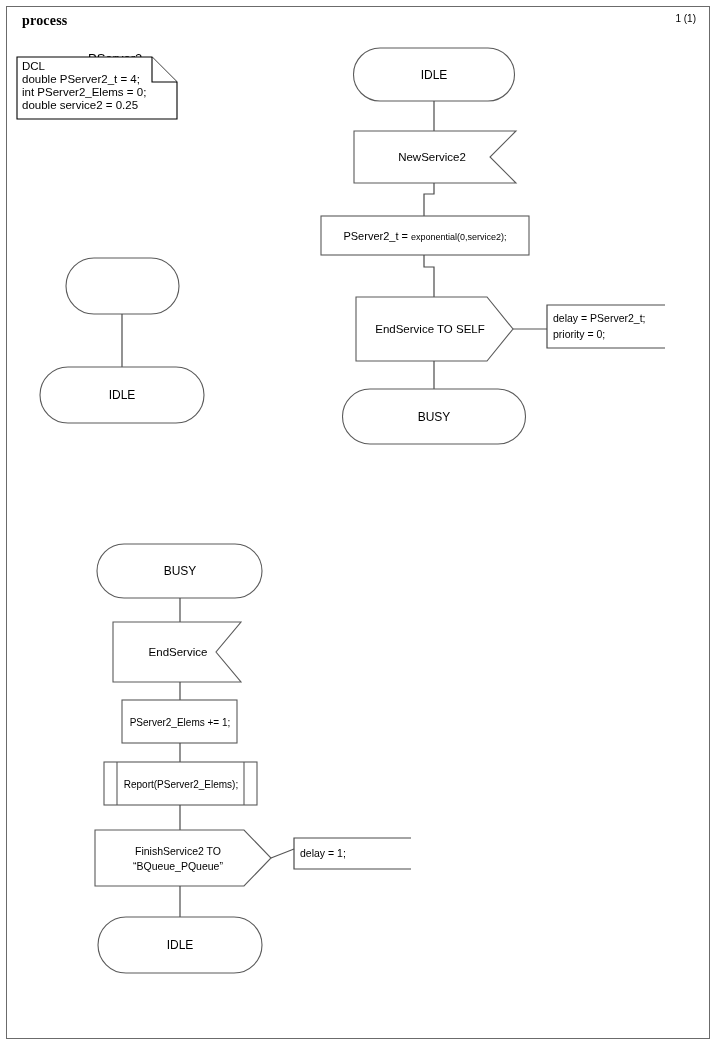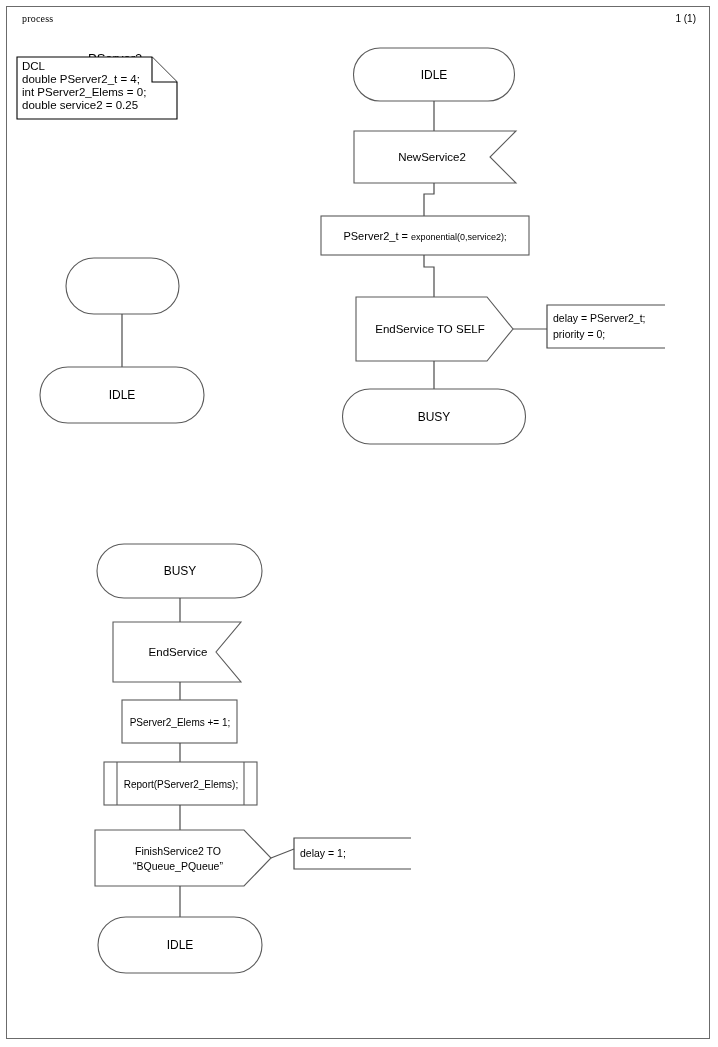--- a/index.html
+++ b/index.html
@@ -28,22 +28,22 @@
     pointer-events: none;
   }
   .hdr {
     position: absolute;
     white-space: nowrap;
   }
   #hdr-keyword {
     left: 22px;
     top: 13px;
     font-family: "Liberation Serif", serif;
-    font-weight: normal;
-    font-size: 10px;
+    font-weight: bold;
+    font-size: 14px;
     color: #000;
     letter-spacing: 0.2px;
   }
   #hdr-name {
     left: 88px;
     top: 14px;
     font-family: "Liberation Sans", sans-serif;
     font-size: 13px;
     color: #000;
     margin-top: 37px;

